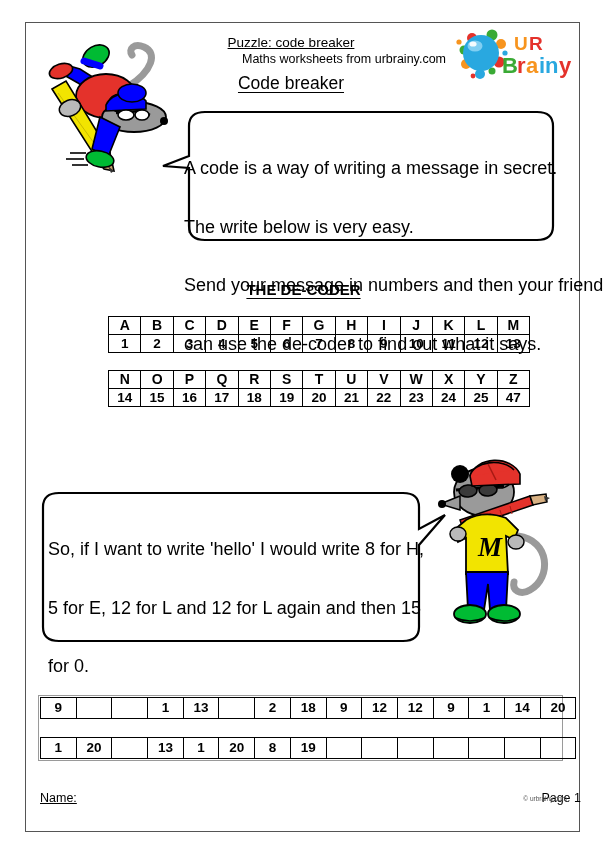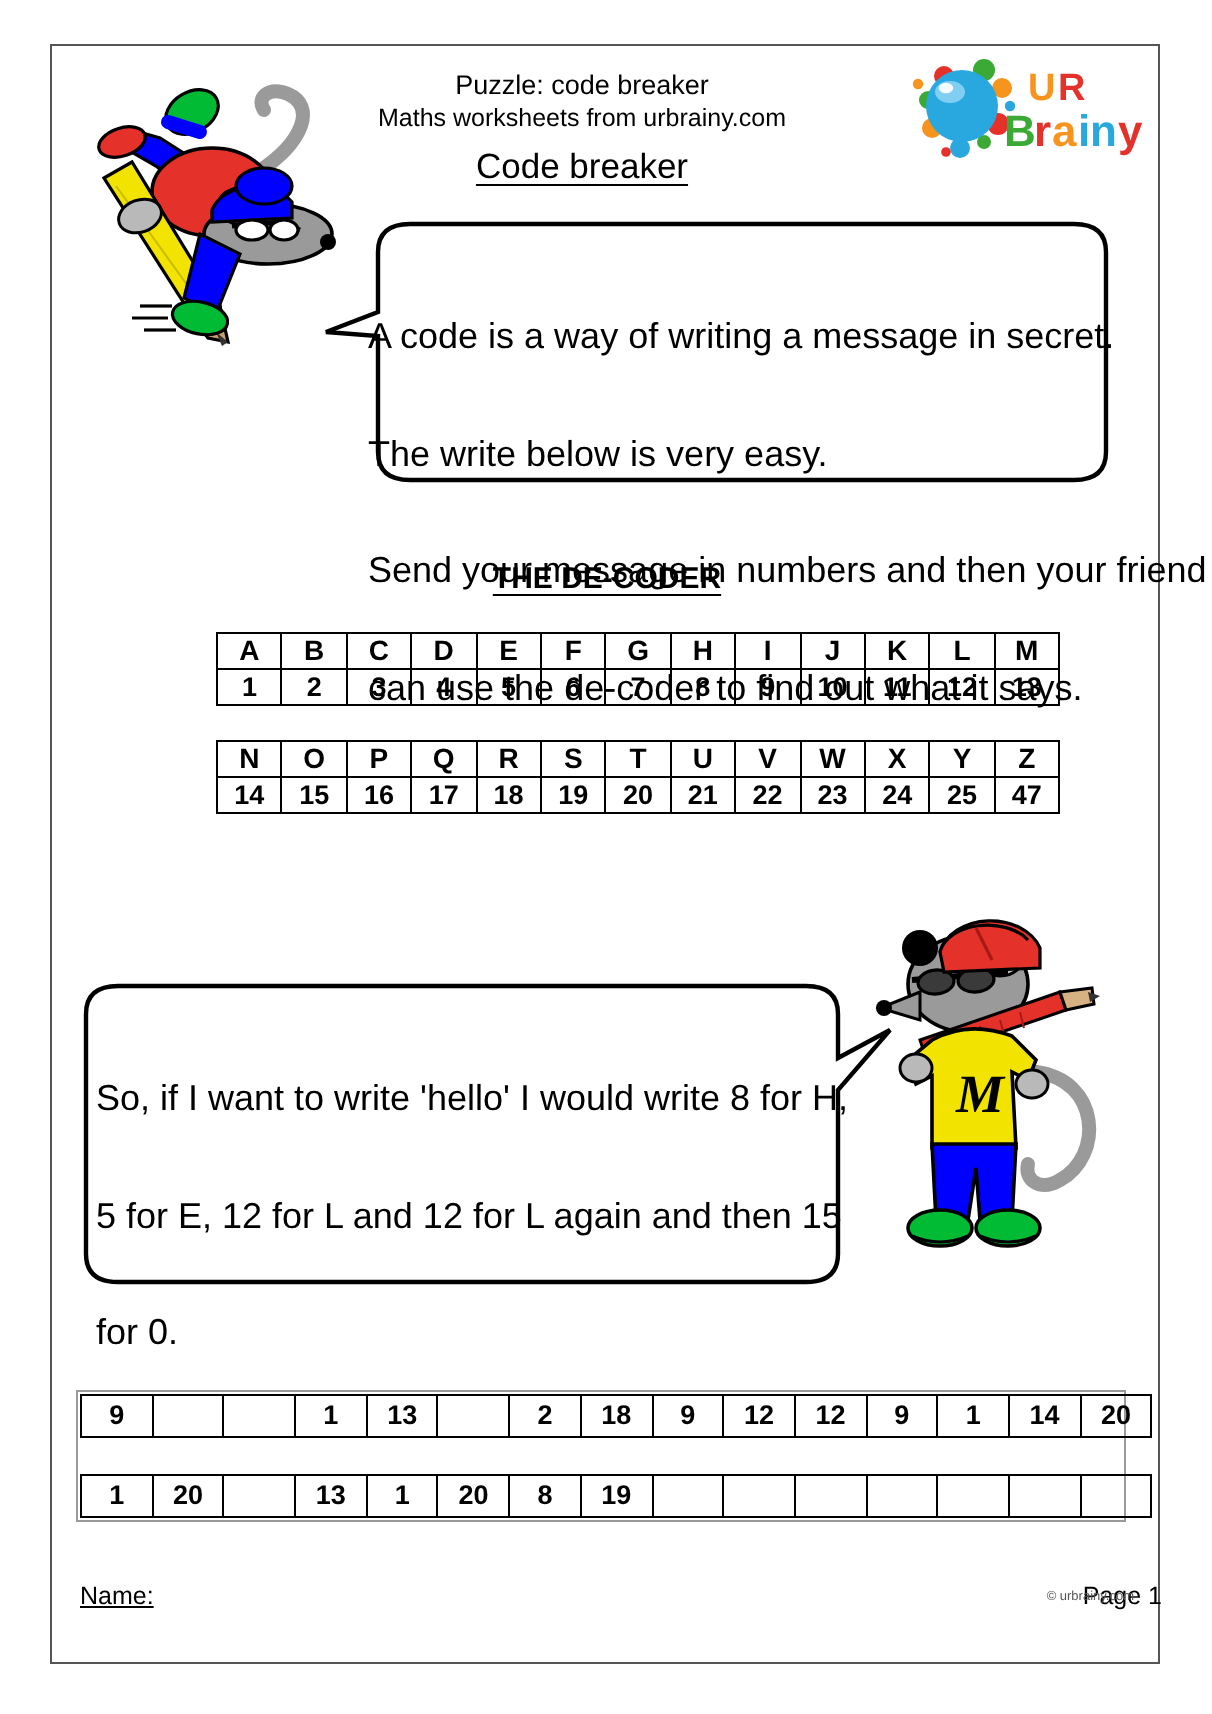--- a/index.html
+++ b/index.html
@@ -27,22 +27,22 @@
   }
 
   
   .hdr-line {
     position: absolute;
     text-align: center;
     font-size: 13.5px;
     line-height: 17px;
     white-space: nowrap;
   }
-  #hdr-title   { left: 120px; top: 11px; width: 290px; }
-  #hdr-sub     { left: 110px; top: 28px; width: 310px; font-size: 12.5px; }
+  #hdr-title   { left: 120px; top: 11px; width: 290px; text-decoration: underline; }
+  #hdr-sub     { left: 110px; top: 28px; width: 310px; font-size: 12.5px; text-align: right; }
   #page-title  {
     left: 120px; top: 52px; width: 290px;
     font-size: 17.5px;
     text-decoration: underline;
     text-underline-offset: 3px;
   }
 
   
   #logo {
     position: absolute;

